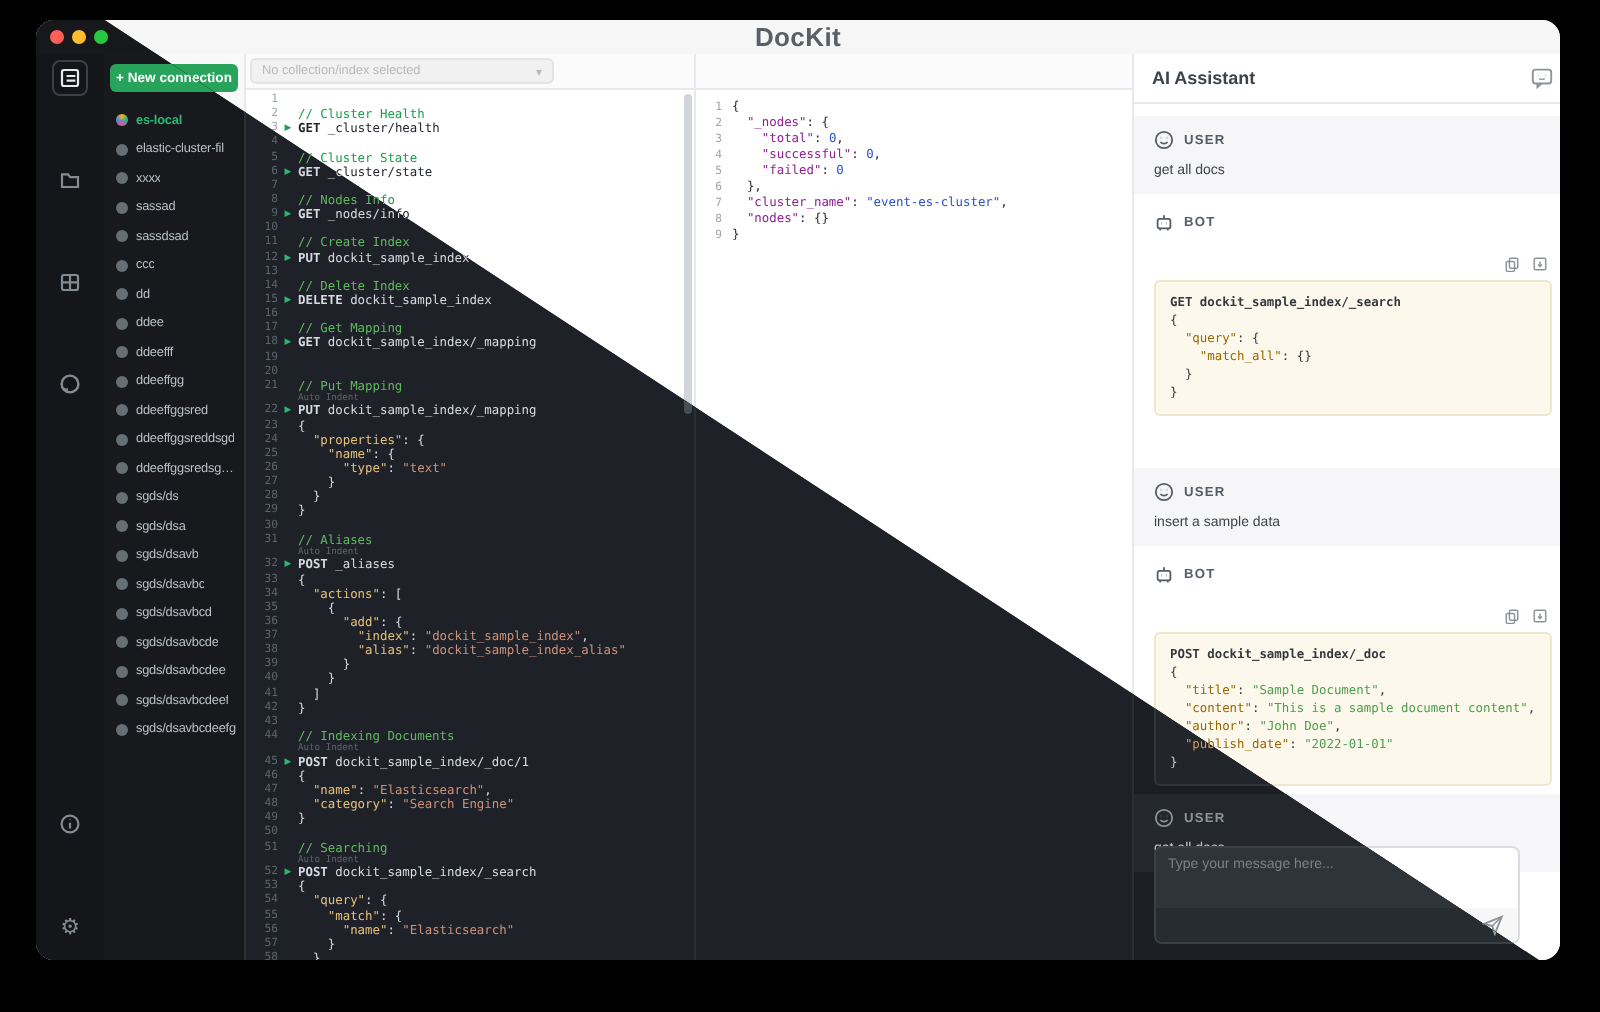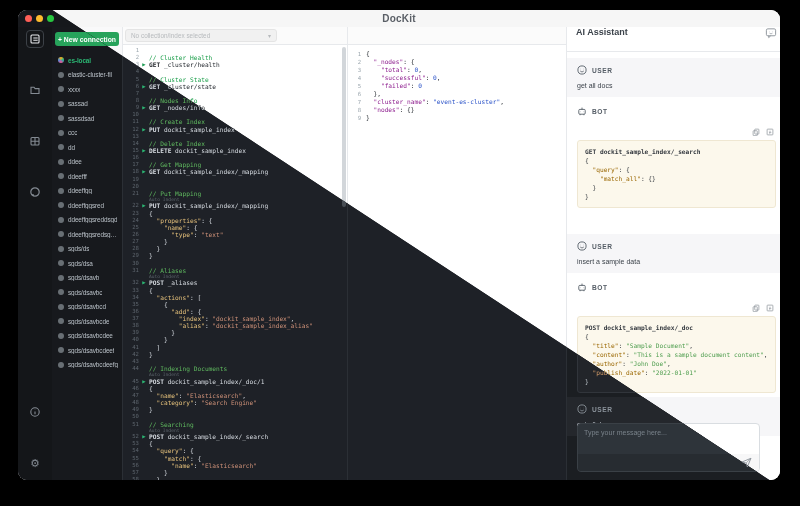--- a/index.html
+++ b/index.html
@@ -43,21 +43,21 @@
     --input-border:#3a4046; --input-bg:#2e343a; --input-footer:#272c31; --placeholder:#79828a;
     --icon-fg:#9aa1a8;
   }
 
   .dark-clip { position:absolute; inset:0;
     clip-path:polygon(37px 0px, 806px 504px, 806px 512px, -6px 512px, -6px 0px); }
 
   
   .titlebar { height:17px; background:var(--titlebar); position:relative;
     display:flex; align-items:center; justify-content:center; }
-  .title { font-size:10px; font-weight:700; color:var(--title-fg); letter-spacing:.2px; }
+  .title { font-size:13px; font-weight:700; color:var(--title-fg); letter-spacing:.2px; }
   .lights { position:absolute; left:7px; top:5px; display:flex; gap:4px; }
   .light { width:7px; height:7px; border-radius:50%; }
 
   .main { display:flex; height:453px; }
 
   
   .activity { width:34px; background:var(--act-bg); display:flex; flex-direction:column;
     align-items:center; padding-top:3px; flex:none; color:var(--act-fg); }
   .act-btn { width:18px; height:18px; display:flex; align-items:center; justify-content:center; }
   .act-btn.active { border:1px solid var(--act-border); border-radius:4px; color:var(--act-active); }
@@ -109,21 +109,21 @@
     display:flex; flex-direction:column; }
   .resp-body { padding-top:5px; font-family:"DejaVu Sans Mono", monospace; }
   .resp-row { display:flex; line-height:8px; font-size:6.2px; white-space:pre; }
   .rln { width:13px; text-align:right; color:var(--gutter); font-size:5.6px; flex:none; margin-right:5px; }
   .resp-body .k { color:var(--resp-key); } .resp-body .s, .resp-body .n { color:var(--resp-val); }
   .resp-body .codetxt { color:var(--code-fg); }
 
   
   .ai-col { flex:1; background:var(--ai-bg); border-left:1px solid var(--divider);
     display:flex; flex-direction:column; position:relative; }
-  .ai-head { height:25px; display:flex; align-items:flex-start; padding:0 9px;
+  .ai-head { height:25px; display:flex; align-items:center; padding:0 9px;
     border-bottom:1px solid var(--divider); }
   .ai-title { font-size:9px; font-weight:700; color:var(--ai-fg); }
   .ai-head-icon { margin-left:auto; color:var(--icon-fg); }
   .chat { flex:1; overflow:hidden; position:relative; }
   .msg-user { background:var(--block-bg); padding:7px 10px 8px 10px; margin-top:6px; }
   .chat > *:nth-child(3) { margin-top:26px; }
   .chat > *:nth-child(5) { margin-top:4px; }
   .msg-head { display:flex; align-items:center; gap:5px; color:var(--label-fg); }
   .msg-role { font-size:6.6px; font-weight:700; letter-spacing:.6px; }
   .msg-text { margin-top:7px; font-size:7px; color:var(--ai-fg); }

